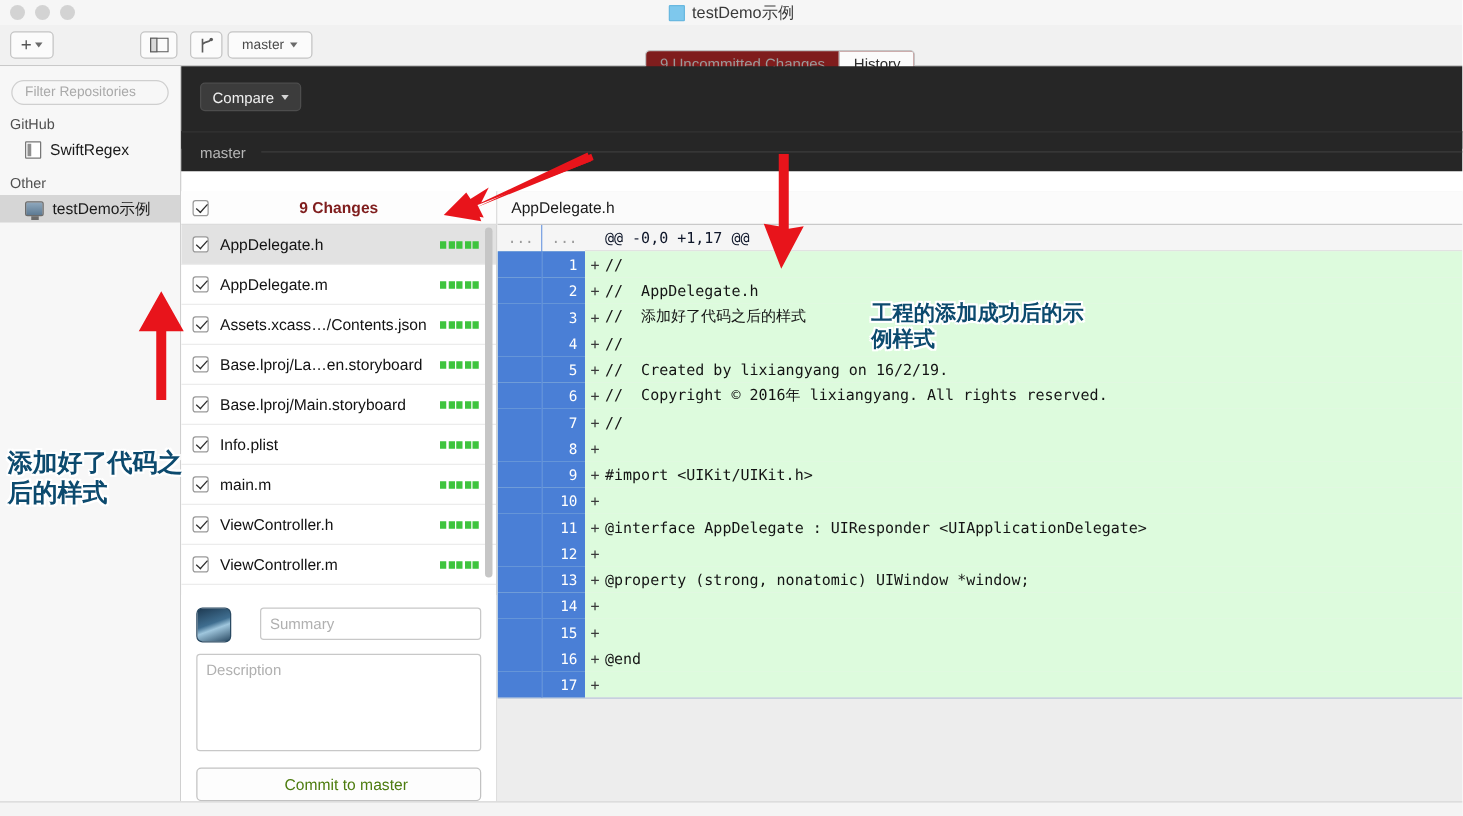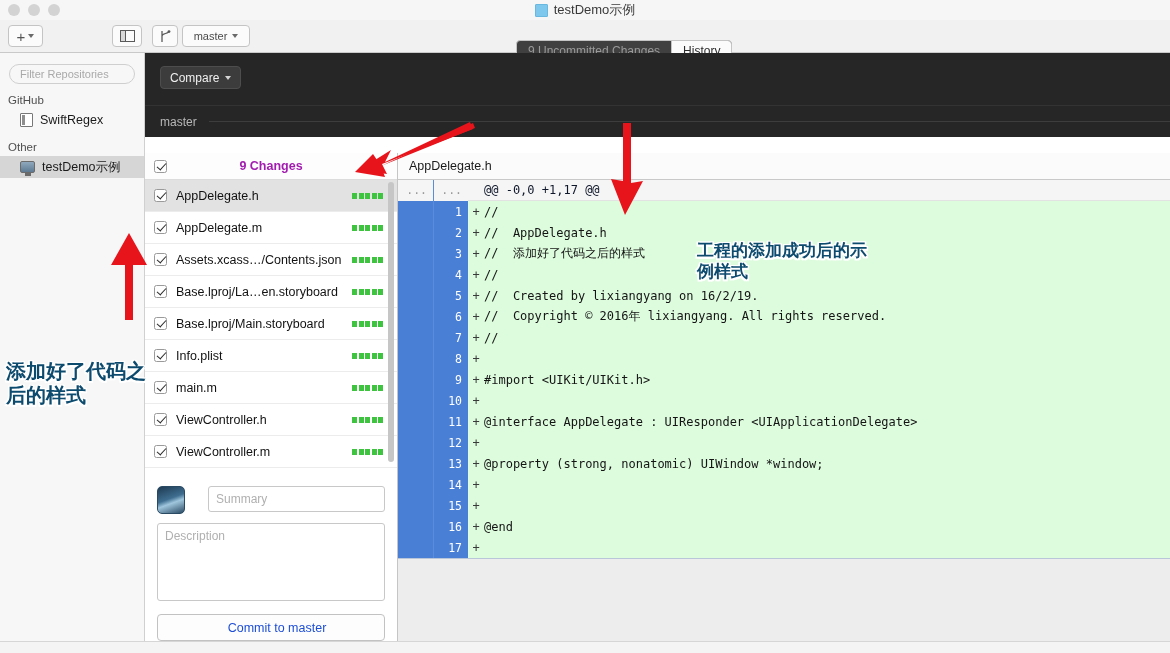--- a/index.html
+++ b/index.html
@@ -44,21 +44,21 @@
   #btn-branchico { left: 152px; top: 5px; width: 26px; }
   #btn-branch { left: 182px; top: 5px; width: 68px; gap: 5px; padding: 0 6px; }
   .caret { width: 0; height: 0; border-left: 3.5px solid transparent;
            border-right: 3.5px solid transparent; border-top: 4px solid #6a6a6a; }
   .plus-g { font-size: 15px; line-height: 1; color: #555; font-weight: 300; }
 
   
   .seg {
     position: absolute; left: 516px; top: 20px; height: 22px; top: 20px;
     display: flex; border: 1px solid #c4c4c4; border-radius: 4px; overflow: hidden;
-    background: #404040;
+    background: #7f1d1d;
   }
   .seg-item {
     display: flex; align-items: center; justify-content: center;
     font-size: 12px; padding: 0 11px; height: 100%; color: #9a9a9a;
   }
   .seg-item.active { background: #fbfbfb; color: #2b2b2b; border-left: 1px solid #c4c4c4; }
 
   
   .sidebar {
     position: absolute; left: 0; top: 53px; width: 145px; height: 588px;
@@ -120,21 +120,21 @@
     position: absolute; left: 145px; top: 153px; width: 253px; height: 500px;
     background: #ffffff; border-right: 1px solid #c5c5c5;
     display: flex; flex-direction: column;
   }
   .changes-head {
     height: 27px; display: flex; align-items: center;
     border-bottom: 1px solid #dcdcdc; background: #fdfdfd; position: relative;
   }
   .changes-head .title {
     position: absolute; left: 0; right: 0; text-align: center;
-    font-size: 12.5px; font-weight: bold; color: #a21caf;
+    font-size: 12.5px; font-weight: bold; color: #7f1d1d;
   }
   .cb {
     width: 13px; height: 13px; border: 1px solid #9a9a9a; border-radius: 2.5px;
     background: #fefefe; position: relative; flex: 0 0 auto;
   }
   .cb.checked:after {
     content: ''; position: absolute; left: 4px; top: 0px; width: 4px; height: 8px;
     border: solid #2b2b2b; border-width: 0 1.7px 1.7px 0; transform: rotate(42deg);
   }
   .changes-head .cb { margin-left: 9px; }
@@ -164,21 +164,21 @@
     background: #fff; font-size: 12px; color: #b0b0b0; padding: 0 7px;
     display: flex; align-items: center;
   }
   .ta {
     margin-top: 9px; height: 78px; border: 1px solid #c8c8c8; border-radius: 3px;
     background: #fff; font-size: 12px; color: #b0b0b0; padding: 5px 7px;
   }
   .commit-btn {
     margin-top: 13px; height: 27px; border: 1px solid #c2c2c2; border-radius: 4px;
     background: #fdfdfd; display: flex; align-items: center; justify-content: center;
-    font-size: 12.5px; color: #1d4ed8; padding-left: 12px;
+    font-size: 12.5px; color: #4d7c0f; padding-left: 12px;
   }
 
   
   .diff {
     position: absolute; left: 398px; top: 153px; width: 772px; height: 500px;
     background: #ededed; display: flex; flex-direction: column;
   }
   .diff-head {
     height: 27px; background: #fbfbfb; border-bottom: 1px solid #c9c9c9;
     display: flex; align-items: center; padding-left: 11px;

